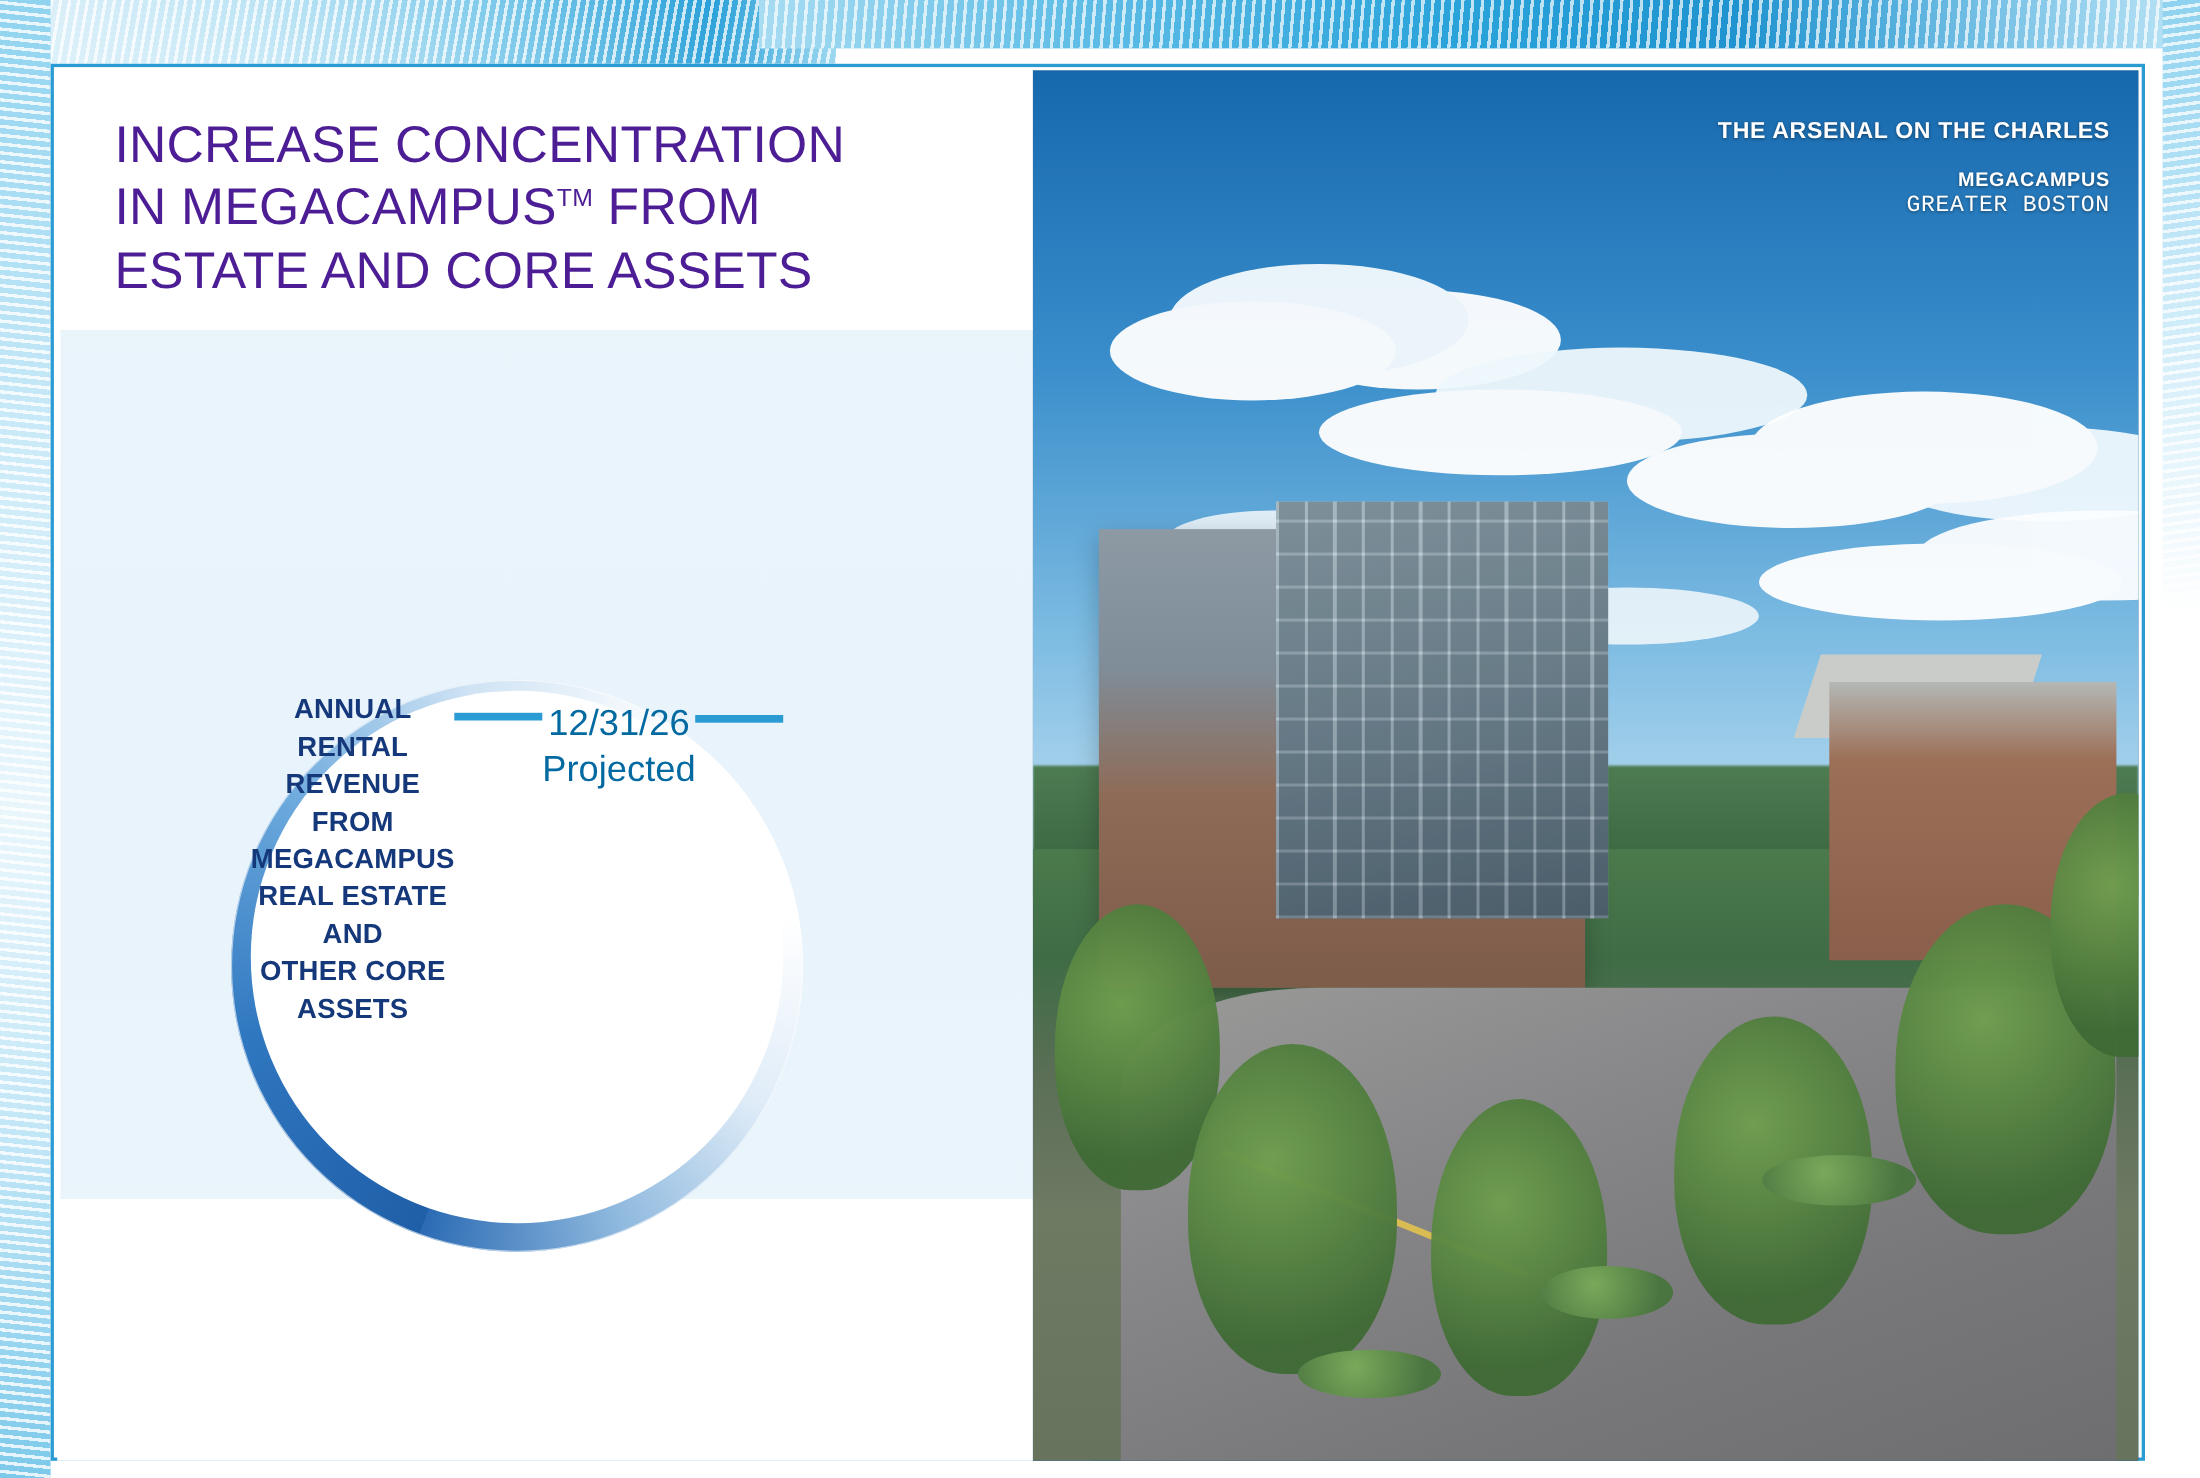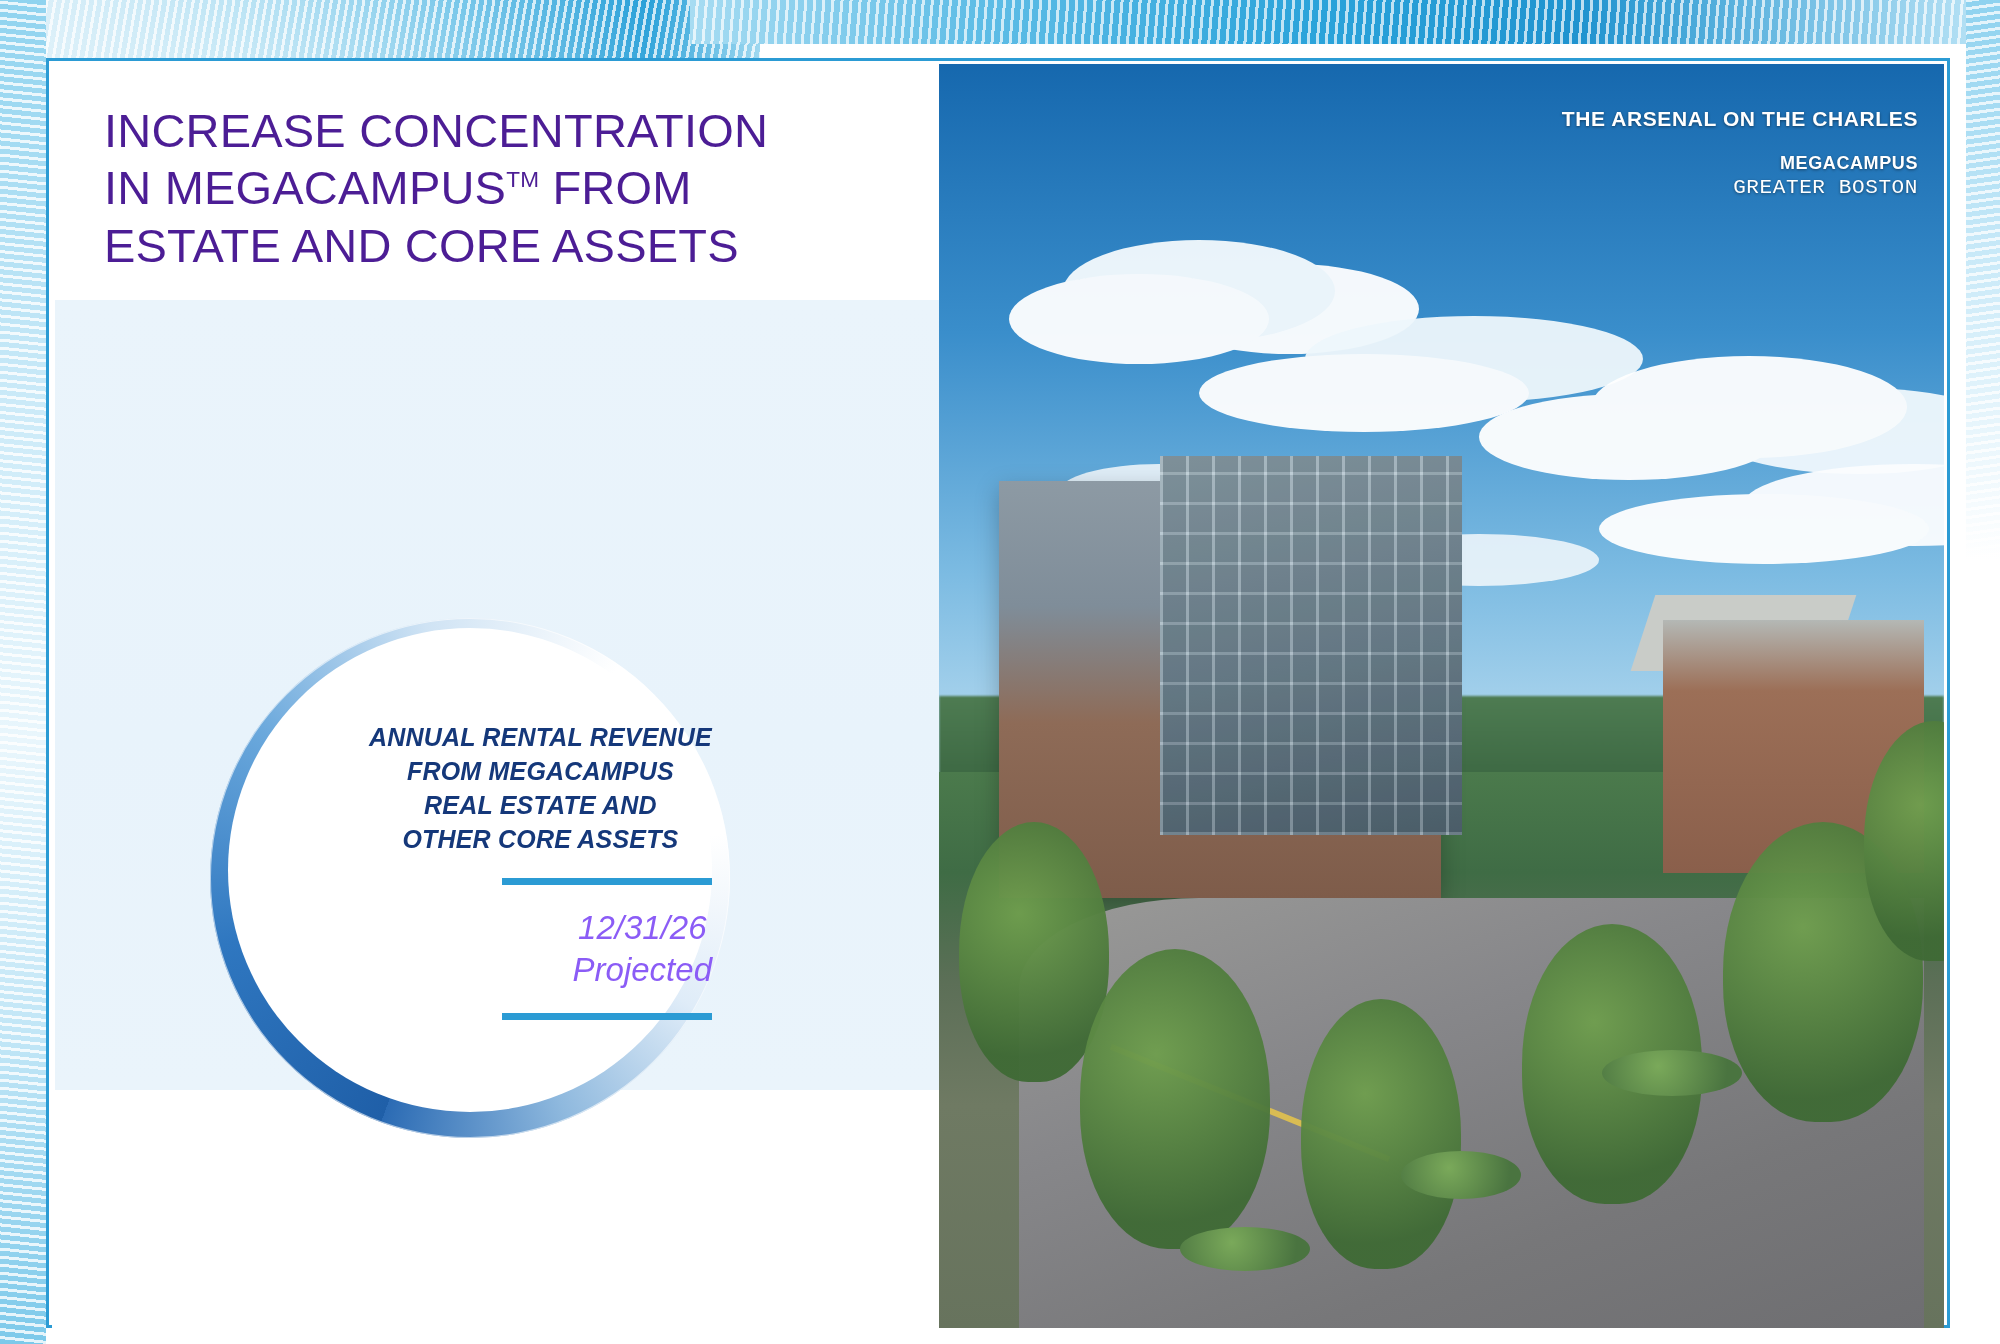--- a/index.html
+++ b/index.html
@@ -166,25 +166,24 @@
   }
   .ring-inner {
     position: absolute;
     left: 18px;
     top: 10px;
     width: 484px;
     height: 484px;
     border-radius: 50%;
     background: #ffffff;
     display: flex;
-    flex-direction: column;
-    align-items: flex-end;
+    flex-direction: row;
+    align-items: flex-start;
     justify-content: center;
     text-align: center;
-    font-style: italic;
   }
   .callout-label {
     color: #15387a;
     font-size: 25px;
     font-weight: bold;
     line-height: 1.36;
     letter-spacing: 0.2px;
     margin: 0 0 2px 0;
     white-space: pre-line;
   }
@@ -197,21 +196,21 @@
   .rule.bottom { margin: 22px 0 0 0; }
   .callout-value {
     color: #15387a;
     font-size: 74px;
     font-weight: bold;
     letter-spacing: -0.5px;
     line-height: 1.05;
     margin: 0;
   }
   .callout-date {
-    color: #8b5cf6;
+    color: #0369a1;
     font-size: 33px;
     line-height: 1.28;
     margin: 8px 0 0 0;
     white-space: pre-line;
   }
 
   
   .photo {
     position: absolute;
     right: 3px;

